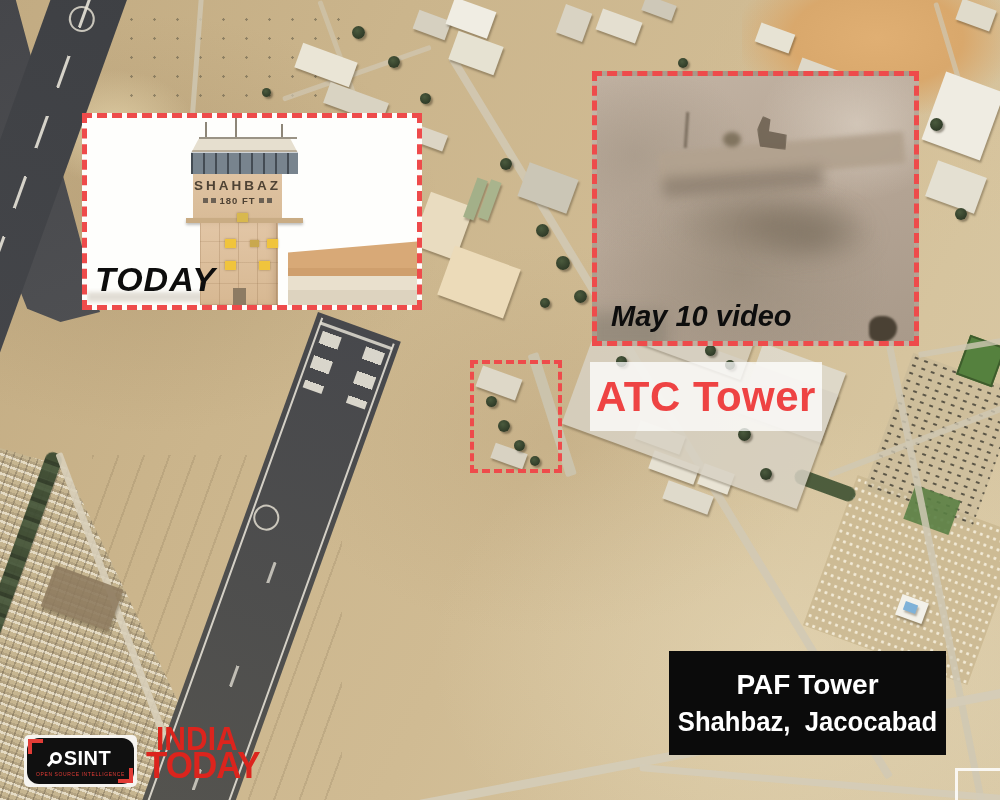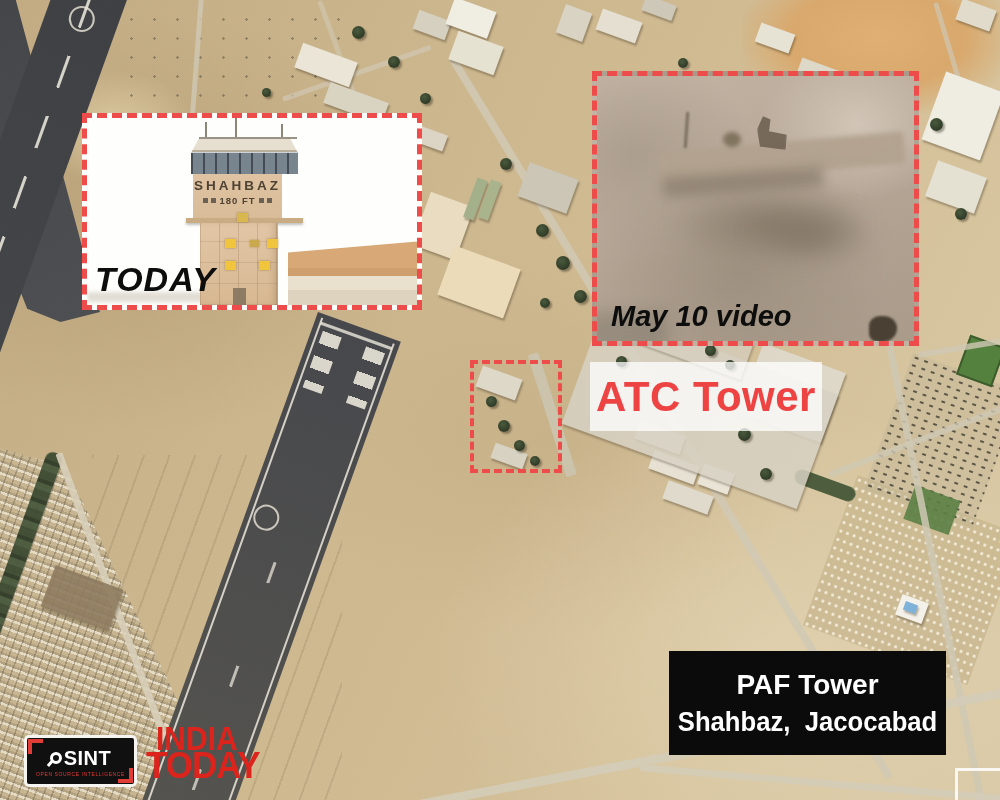--- a/index.html
+++ b/index.html
@@ -140,21 +140,21 @@
   .may10-label{left:14px;bottom:8px;font-size:29px;font-weight:800;font-style:italic;color:#0d0d0d;}
 
   .paf-box{left:669px;top:651px;width:277px;height:104px;z-index:10;background:var(--box-bg,#0b0b0b);
     display:flex;flex-direction:column;align-items:center;justify-content:center;gap:6px;}
   .paf-box span{position:static;color:#fff;font-weight:700;}
   .paf-l1{font-size:28px;}
   .paf-l2{font-size:27px;white-space:pre;transform:scaleX(.95);}
 
   
   .osint{left:24px;top:735px;width:113px;height:52px;z-index:11;background:#f6f4f0;border-radius:5px;padding:3px;}
-  .osint-inner{position:relative;left:0;top:0;width:100%;height:100%;background:#101010;border-radius:2px;
+  .osint-inner{position:relative;left:0;top:0;width:100%;height:100%;background:#101010;border-radius:12px;
     display:flex;flex-direction:column;align-items:center;justify-content:center;}
   .osint-word{position:static;display:flex;align-items:center;gap:2px;margin-top:1px;}
   .mag{position:relative;width:12px;height:12px;border:3px solid #fff;border-radius:50%;display:inline-block;}
   .mag::after{content:"";position:absolute;width:3px;height:8px;background:#fff;left:-4px;bottom:-6px;transform:rotate(40deg);}
   .osint-rest{position:static;font-size:20px;font-weight:900;color:#fff;letter-spacing:.5px;}
   .osint-tag{position:static;font-size:5px;color:#e23c36;letter-spacing:.6px;margin-top:1px;white-space:nowrap;}
   .oc{width:15px;height:15px;z-index:2;}
   .oc-tl{left:1px;top:1px;border-left:4px solid #e23c36;border-top:4px solid #e23c36;}
   .oc-br{right:1px;bottom:1px;border-right:4px solid #e23c36;border-bottom:4px solid #e23c36;}
 

